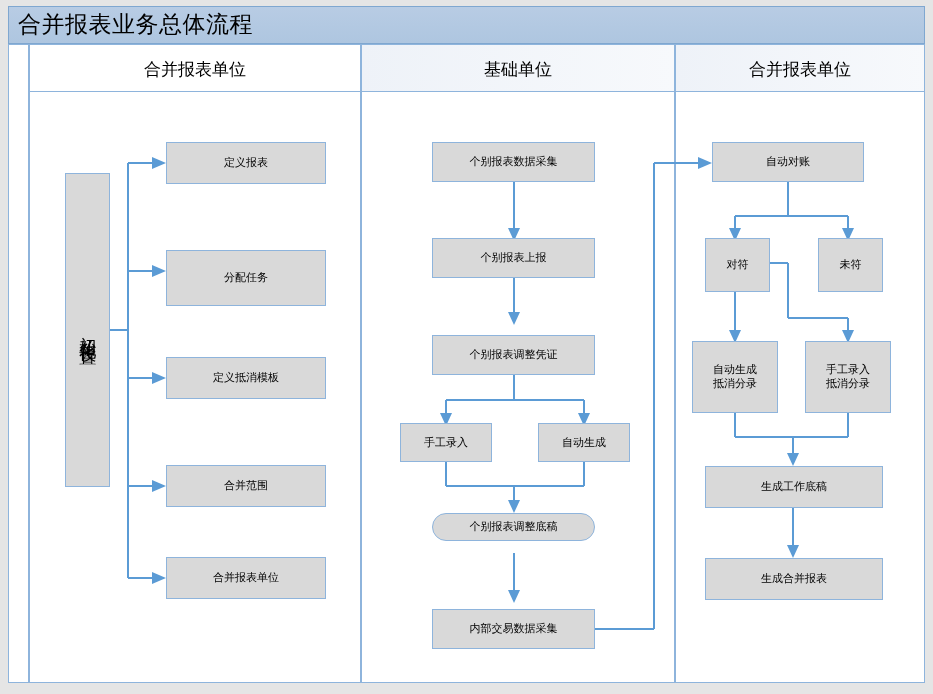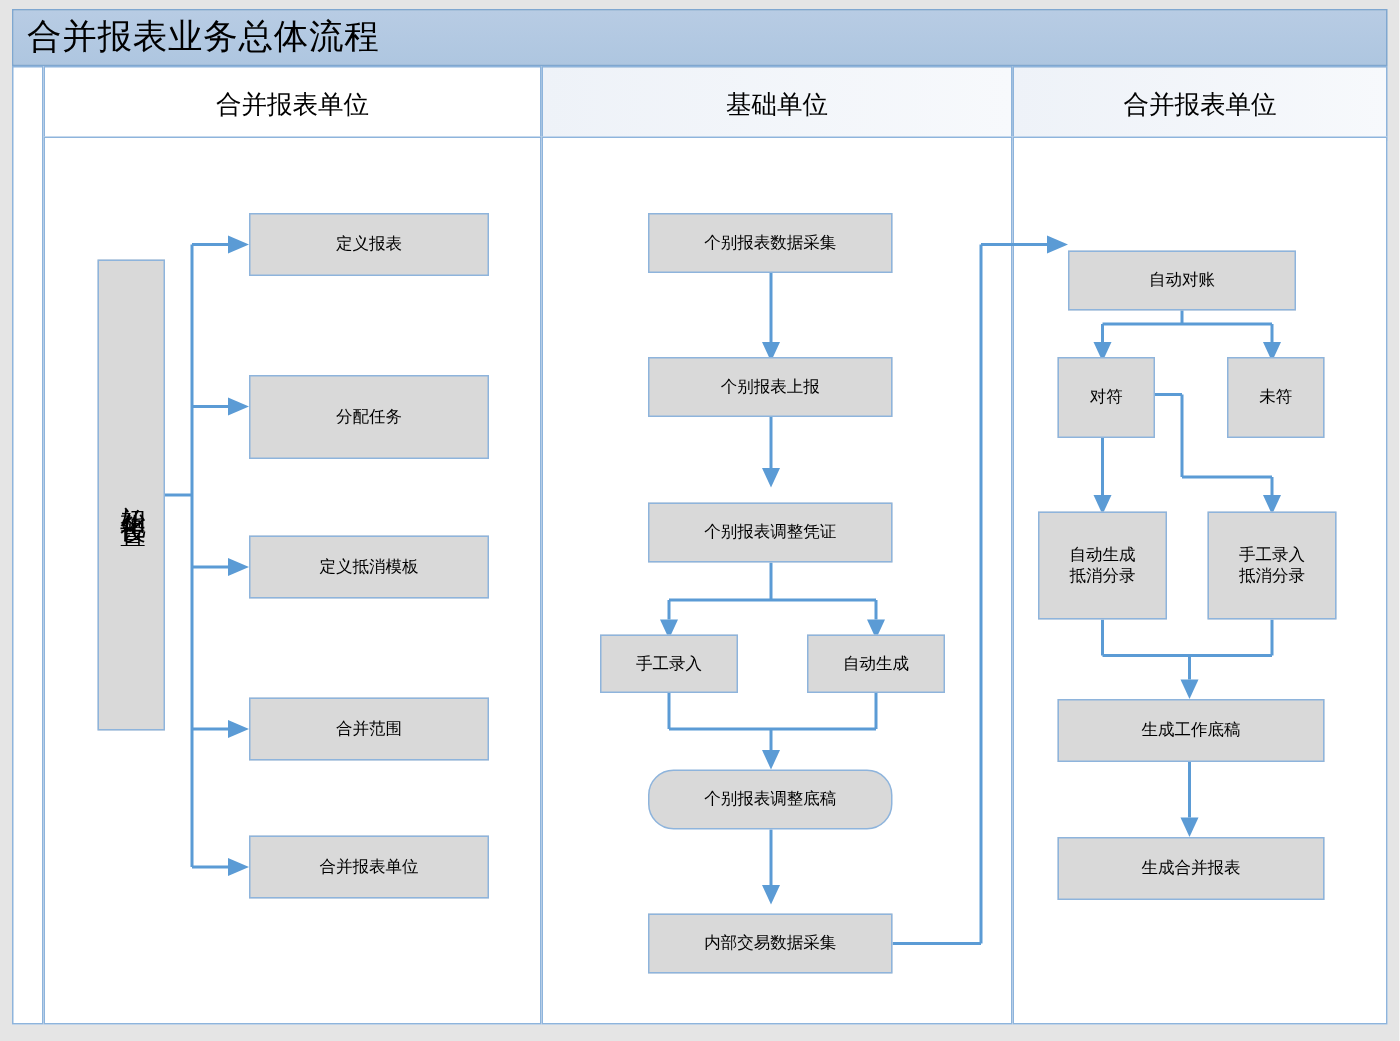--- a/index.html
+++ b/index.html
@@ -146,24 +146,24 @@
   <div class="node" style="left:166px;top:465px;width:160px;height:42px;">合并范围</div>
   <div class="node" style="left:166px;top:557px;width:160px;height:42px;">合并报表单位</div>
 
   <div class="node" style="left:432px;top:142px;width:163px;height:40px;">个别报表数据采集</div>
   <div class="node" style="left:432px;top:238px;width:163px;height:40px;">个别报表上报</div>
   <div class="node" style="left:432px;top:335px;width:163px;height:40px;">个别报表调整凭证</div>
 
   <div class="node" style="left:400px;top:423px;width:92px;height:39px;">手工录入</div>
   <div class="node" style="left:538px;top:423px;width:92px;height:39px;">自动生成</div>
 
-  <div class="node" style="left:432px;top:513px;width:163px;height:40px;border-radius:17px;">个别报表调整底稿</div>
+  <div class="node" style="left:432px;top:513px;width:163px;height:28px;border-radius:17px;">个别报表调整底稿</div>
   <div class="node" style="left:432px;top:609px;width:163px;height:40px;">内部交易数据采集</div>
 
-  <div class="node" style="left:712px;top:142px;width:152px;height:40px;margin-top:25px;">自动对账</div>
+  <div class="node" style="left:712px;top:142px;width:152px;height:40px;">自动对账</div>
 
   <div class="node" style="left:705px;top:238px;width:65px;height:54px;">对符</div>
   <div class="node" style="left:818px;top:238px;width:65px;height:54px;">未符</div>
 
   <div class="node two-line" style="left:692px;top:341px;width:86px;height:72px;flex-direction:column;">
     <span>自动生成</span>
     <span>抵消分录</span>
   </div>
 
   <div class="node two-line" style="left:805px;top:341px;width:86px;height:72px;flex-direction:column;">

